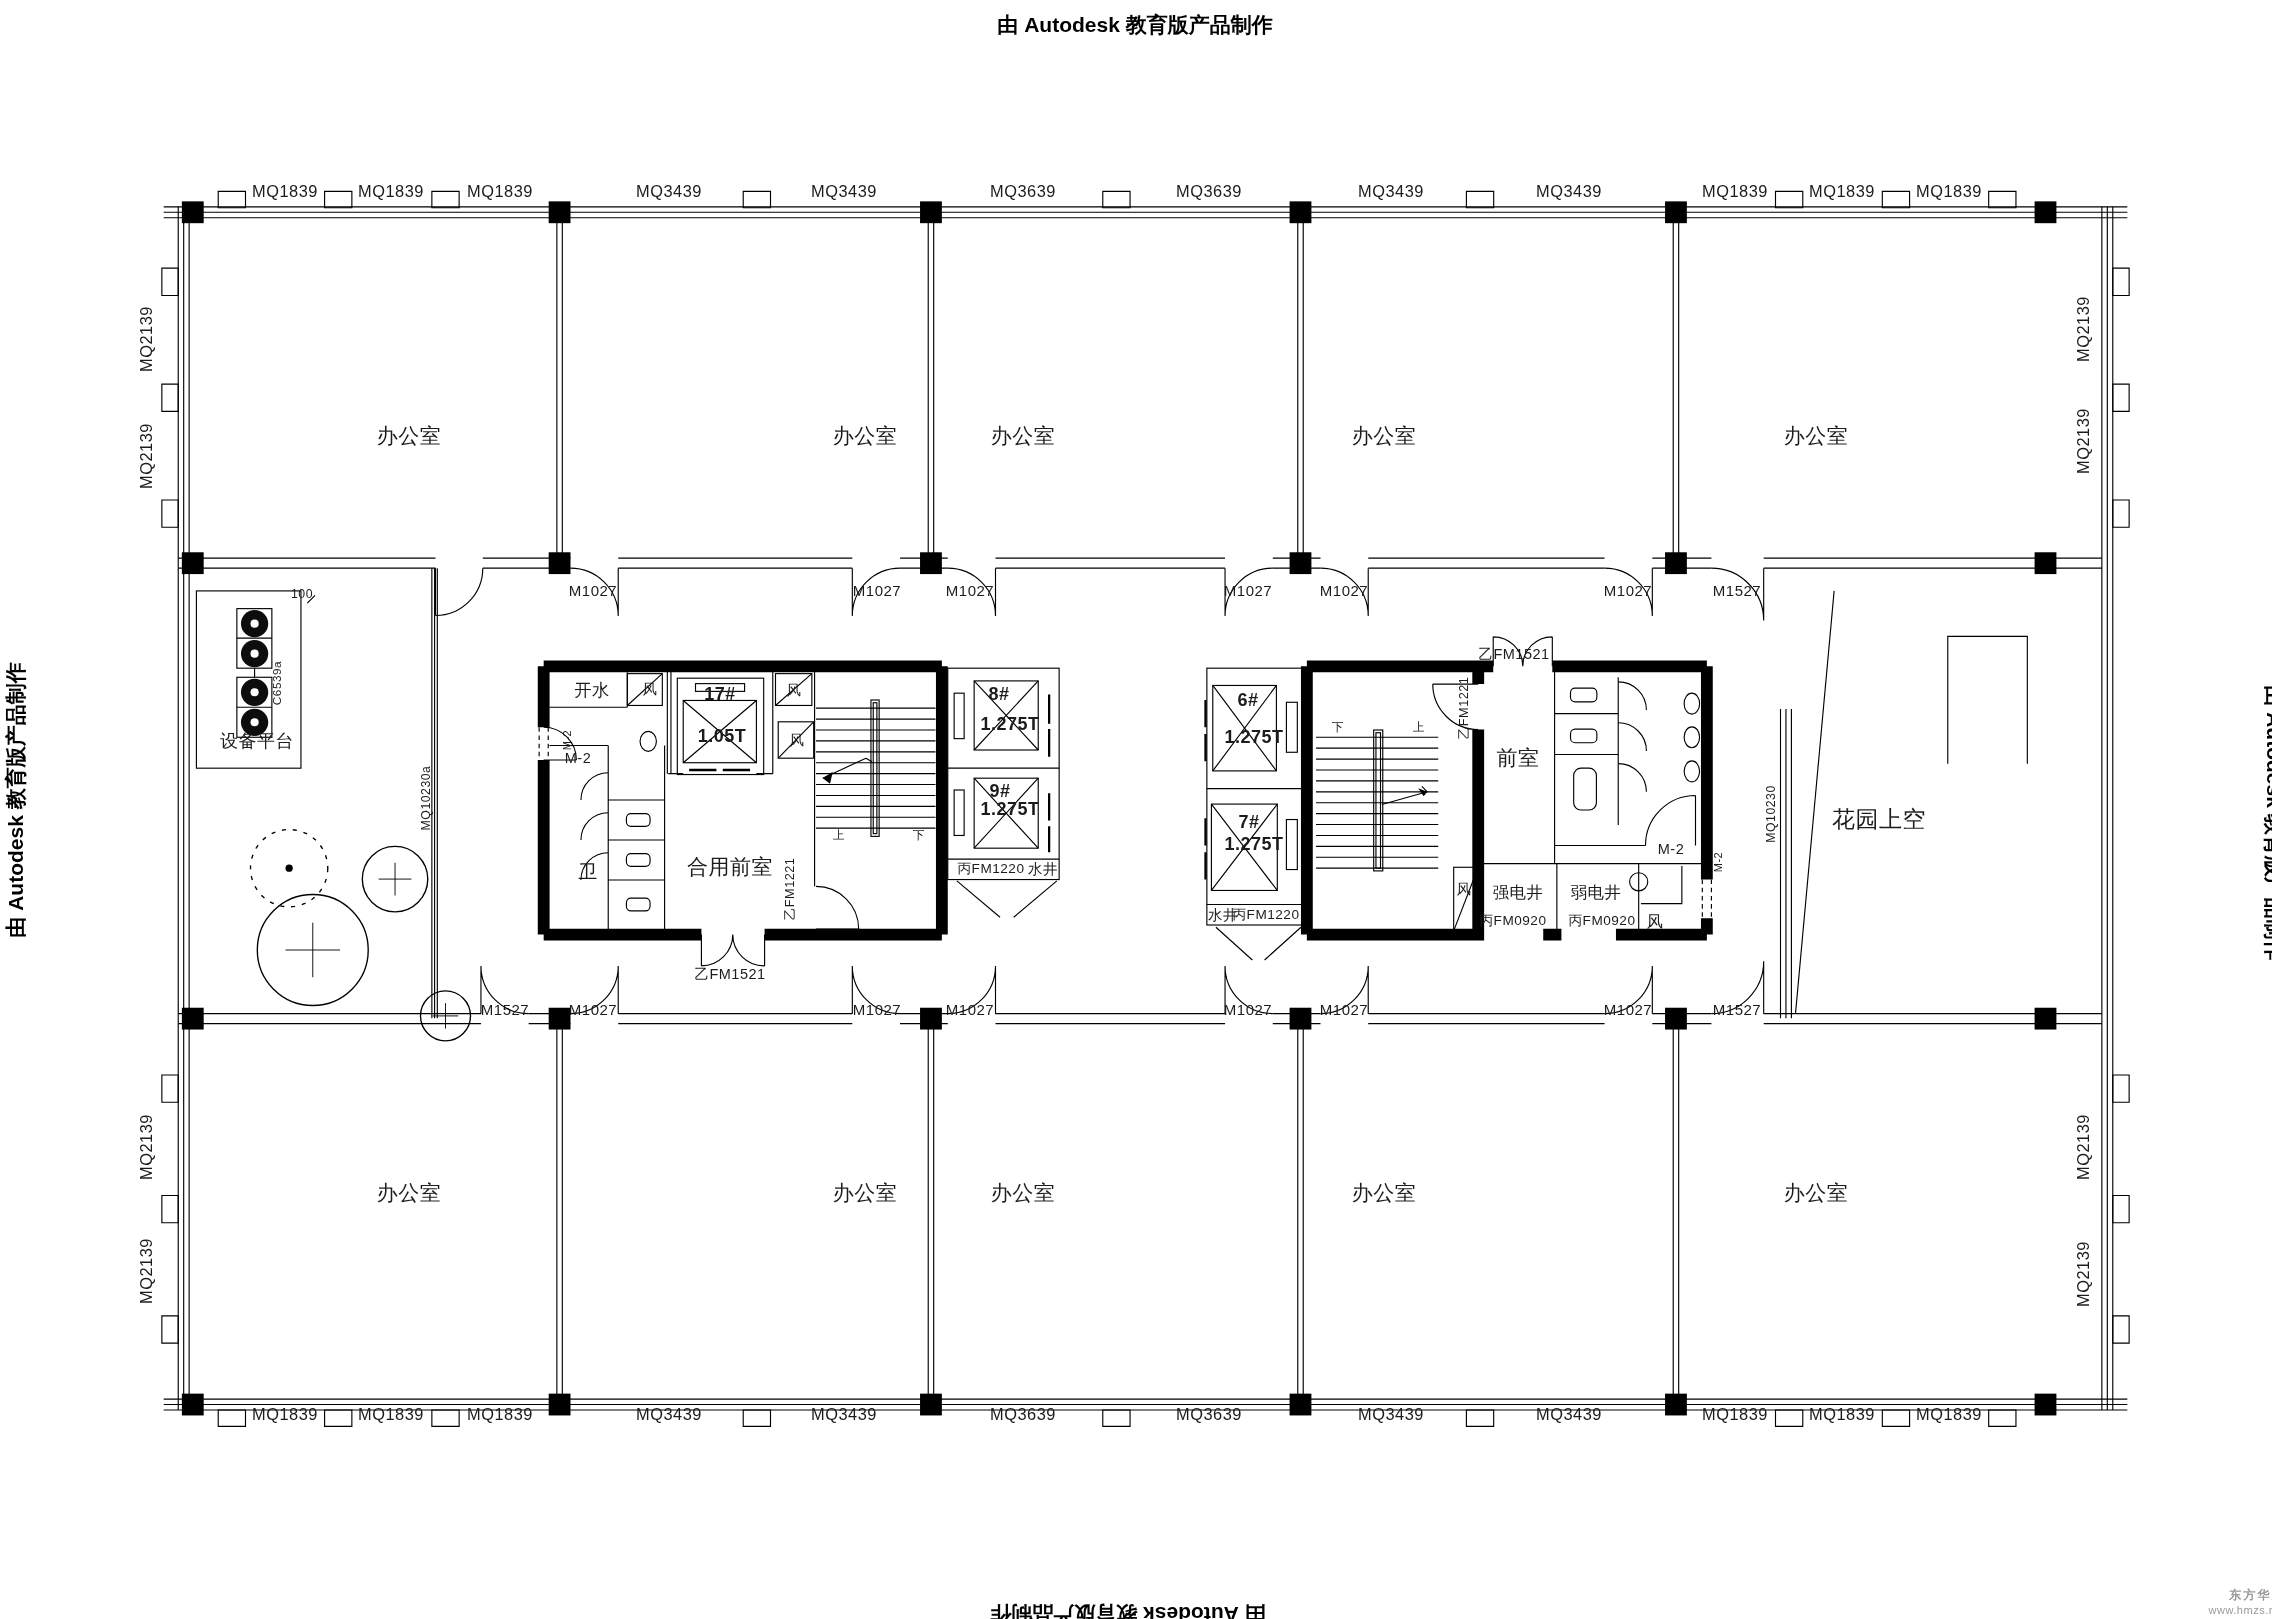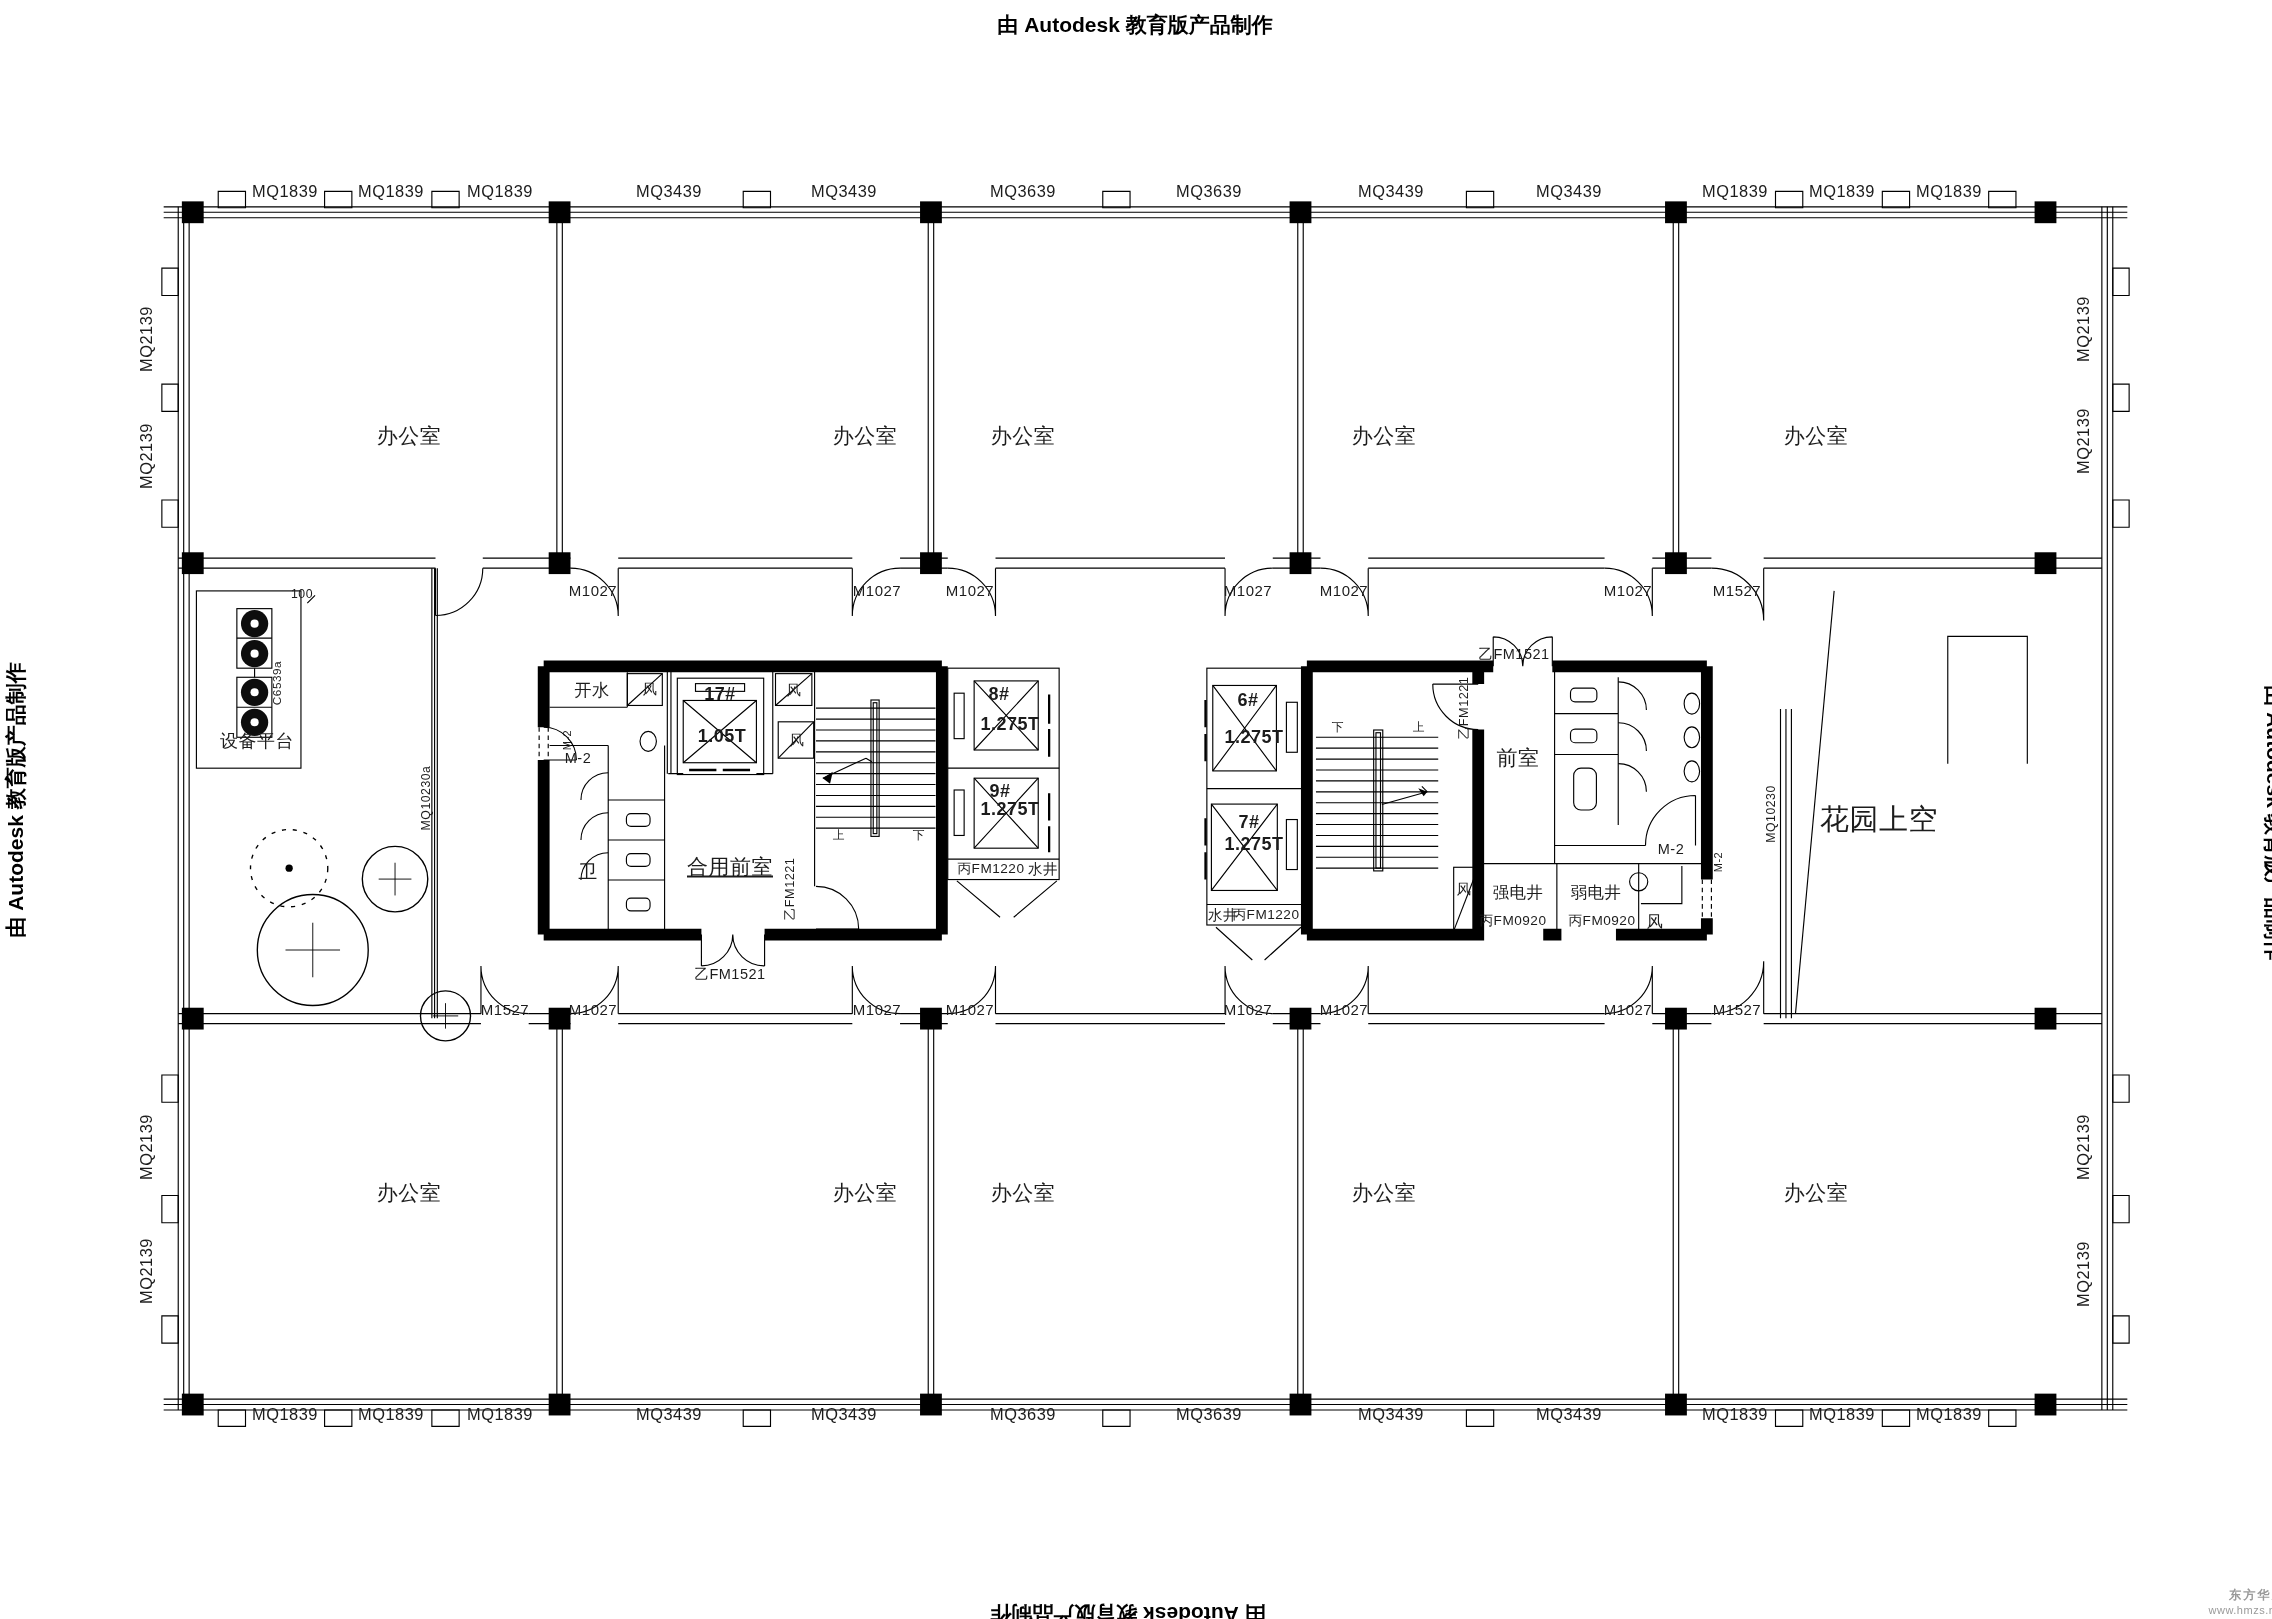--- a/index.html
+++ b/index.html
@@ -279,23 +279,23 @@
       <span class="ann" style="left: 409px; top: 435px; font-size: 21px; transform: translate(-50%, -50%);">办公室</span>
       <span class="ann" style="left: 865px; top: 435px; font-size: 21px; transform: translate(-50%, -50%);">办公室</span>
       <span class="ann" style="left: 1023px; top: 435px; font-size: 21px; transform: translate(-50%, -50%);">办公室</span>
       <span class="ann" style="left: 1384px; top: 435px; font-size: 21px; transform: translate(-50%, -50%);">办公室</span>
       <span class="ann" style="left: 1816px; top: 435px; font-size: 21px; transform: translate(-50%, -50%);">办公室</span>
       <span class="ann" style="left: 409px; top: 1192px; font-size: 21px; transform: translate(-50%, -50%);">办公室</span>
       <span class="ann" style="left: 865px; top: 1192px; font-size: 21px; transform: translate(-50%, -50%);">办公室</span>
       <span class="ann" style="left: 1023px; top: 1192px; font-size: 21px; transform: translate(-50%, -50%);">办公室</span>
       <span class="ann" style="left: 1384px; top: 1192px; font-size: 21px; transform: translate(-50%, -50%);">办公室</span>
       <span class="ann" style="left: 1816px; top: 1192px; font-size: 21px; transform: translate(-50%, -50%);">办公室</span>
-      <span class="ann" style="left: 1879px; top: 819px; font-size: 29px; transform: translate(-50%, -50%);">花园上空</span>
+      <span class="ann" style="left: 1879px; top: 819px; font-size: 23px; transform: translate(-50%, -50%);">花园上空</span>
       <span class="ann" style="left: 257px; top: 741px; font-size: 18px; transform: translate(-50%, -50%);">设备平台</span>
-      <span class="ann" style="left: 730px; top: 866px; font-size: 21px; transform: translate(-50%, -50%); text-decoration: underline;">合用前室</span>
+      <span class="ann" style="left: 730px; top: 866px; font-size: 21px; transform: translate(-50%, -50%);">合用前室</span>
       <span class="ann" style="left: 1518px; top: 757px; font-size: 21px; transform: translate(-50%, -50%);">前室</span>
       <span class="ann" style="left: 592px; top: 691px; font-size: 17.3px; transform: translate(-50%, -50%);">开水</span>
       <span class="ann" style="left: 588px; top: 871px; font-size: 19px; transform: translate(-50%, -50%);">卫</span>
       <span class="ann" style="left: 1518px; top: 892px; font-size: 16.4px; transform: translate(-50%, -50%);">强电井</span>
       <span class="ann" style="left: 1596px; top: 892px; font-size: 16.4px; transform: translate(-50%, -50%);">弱电井</span>
       <span class="ann" style="left: 1043px; top: 869px; font-size: 14.5px; transform: translate(-50%, -50%);">水井</span>
       <span class="ann" style="left: 1223px; top: 915px; font-size: 14.5px; transform: translate(-50%, -50%);">水井</span>
       <span class="ann" style="left: 650px; top: 689px; font-size: 14.5px; transform: translate(-50%, -50%);">风</span>
       <span class="ann" style="left: 794px; top: 690px; font-size: 14.5px; transform: translate(-50%, -50%);">风</span>
       <span class="ann" style="left: 797px; top: 740px; font-size: 14.5px; transform: translate(-50%, -50%);">风</span>

